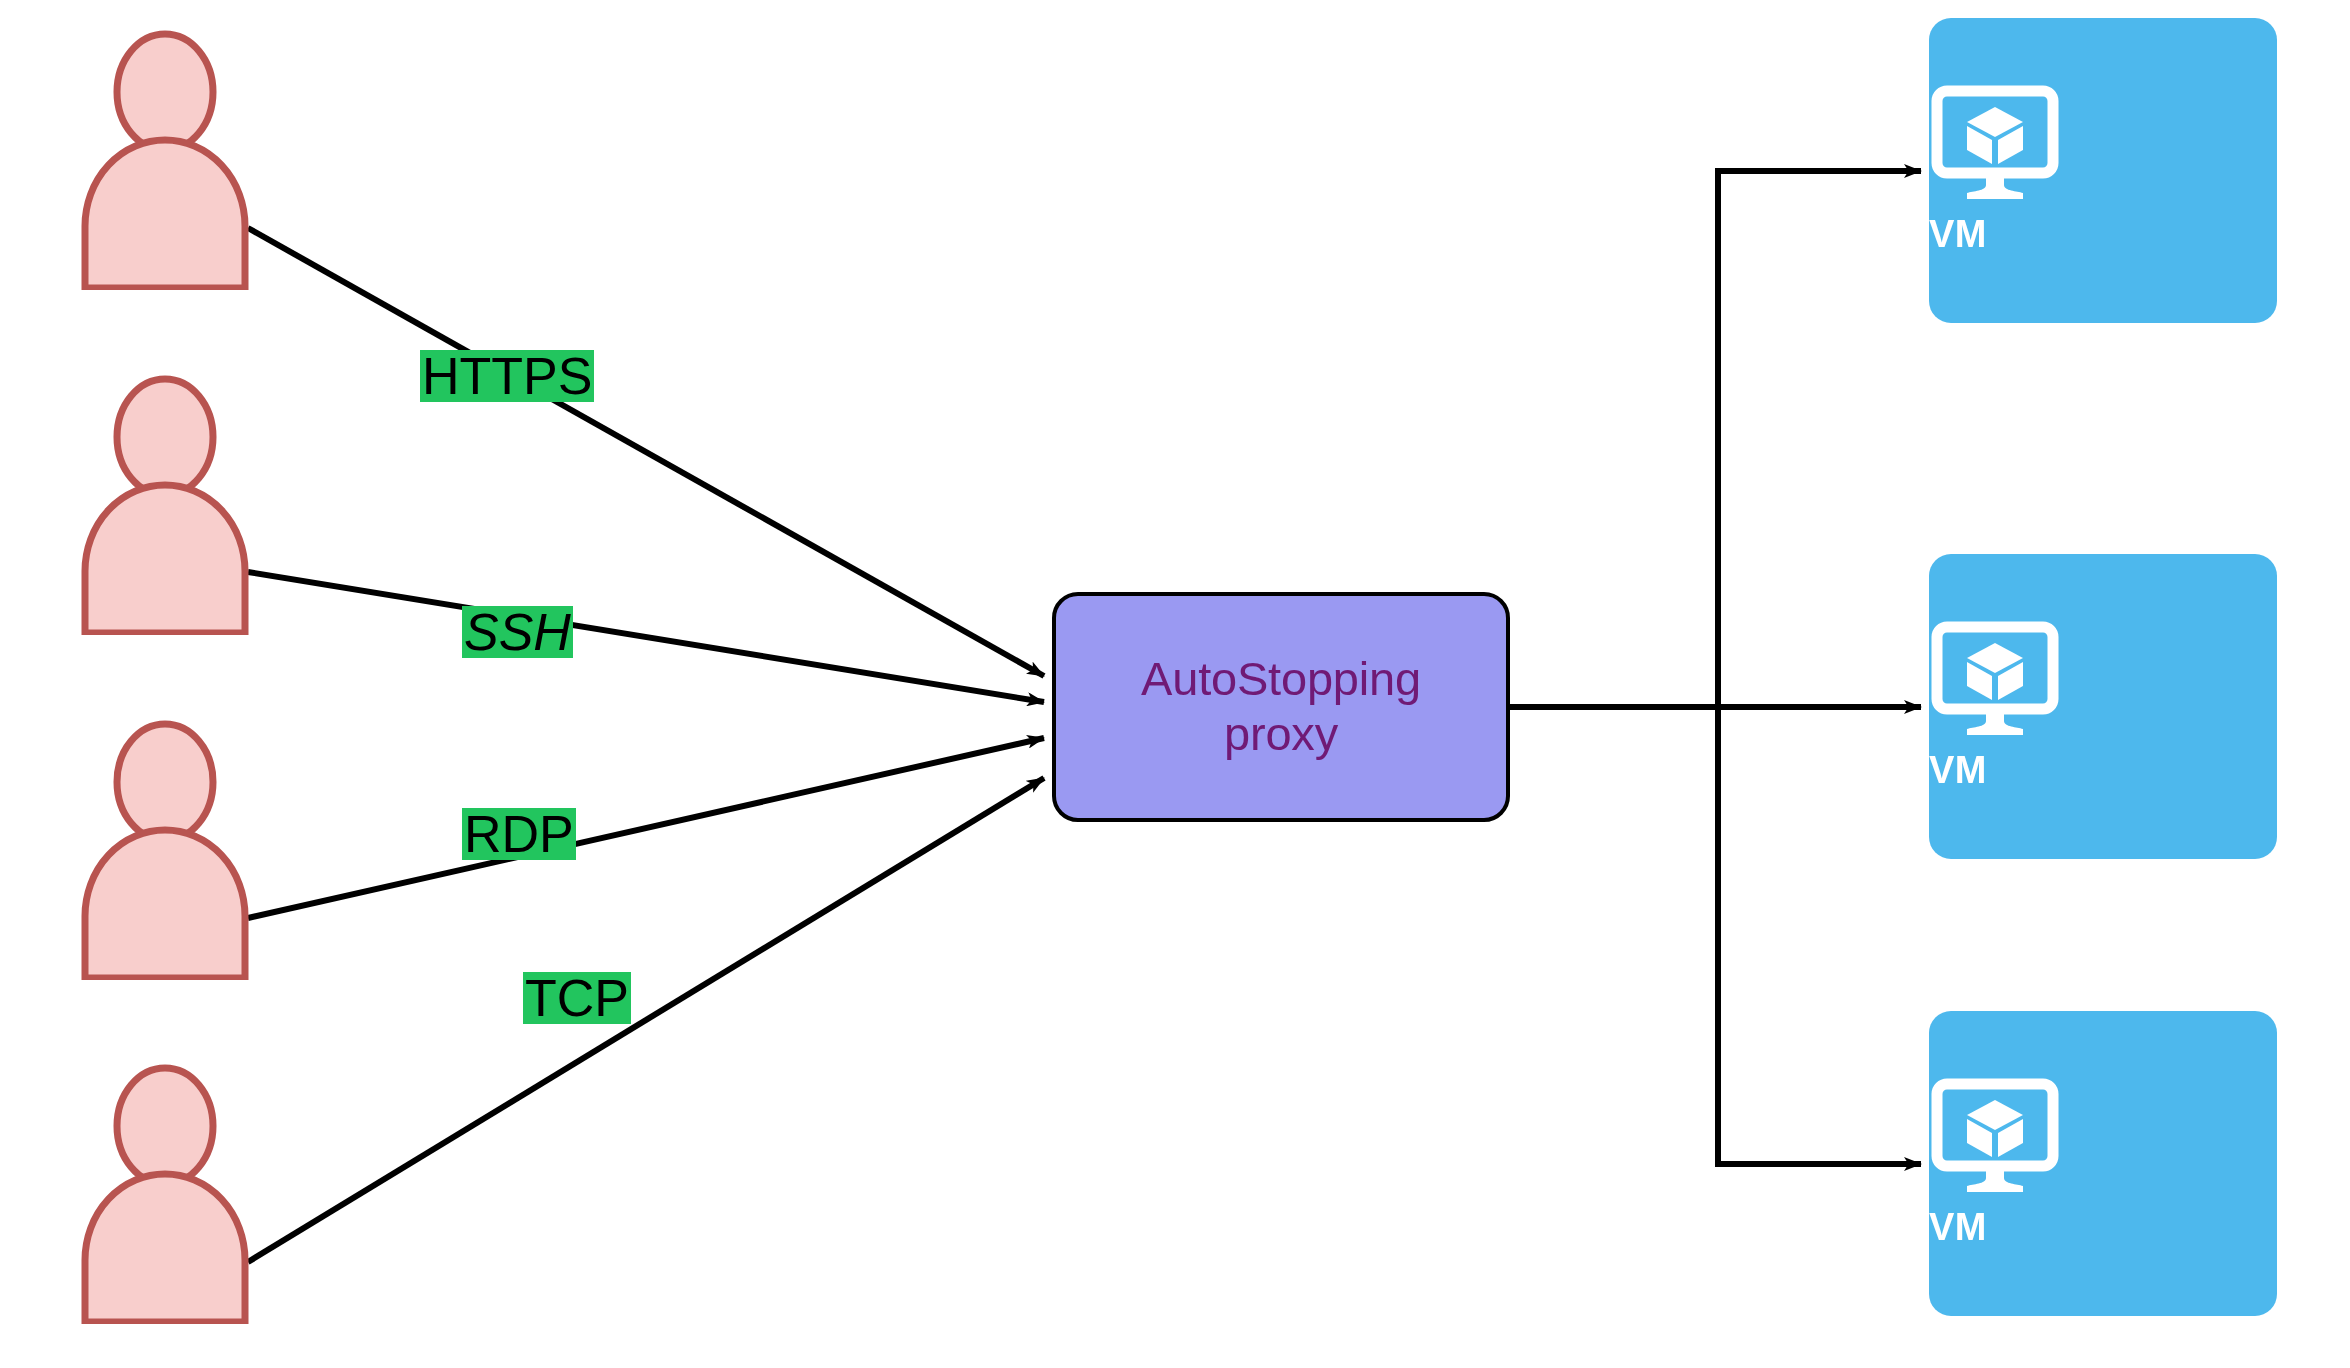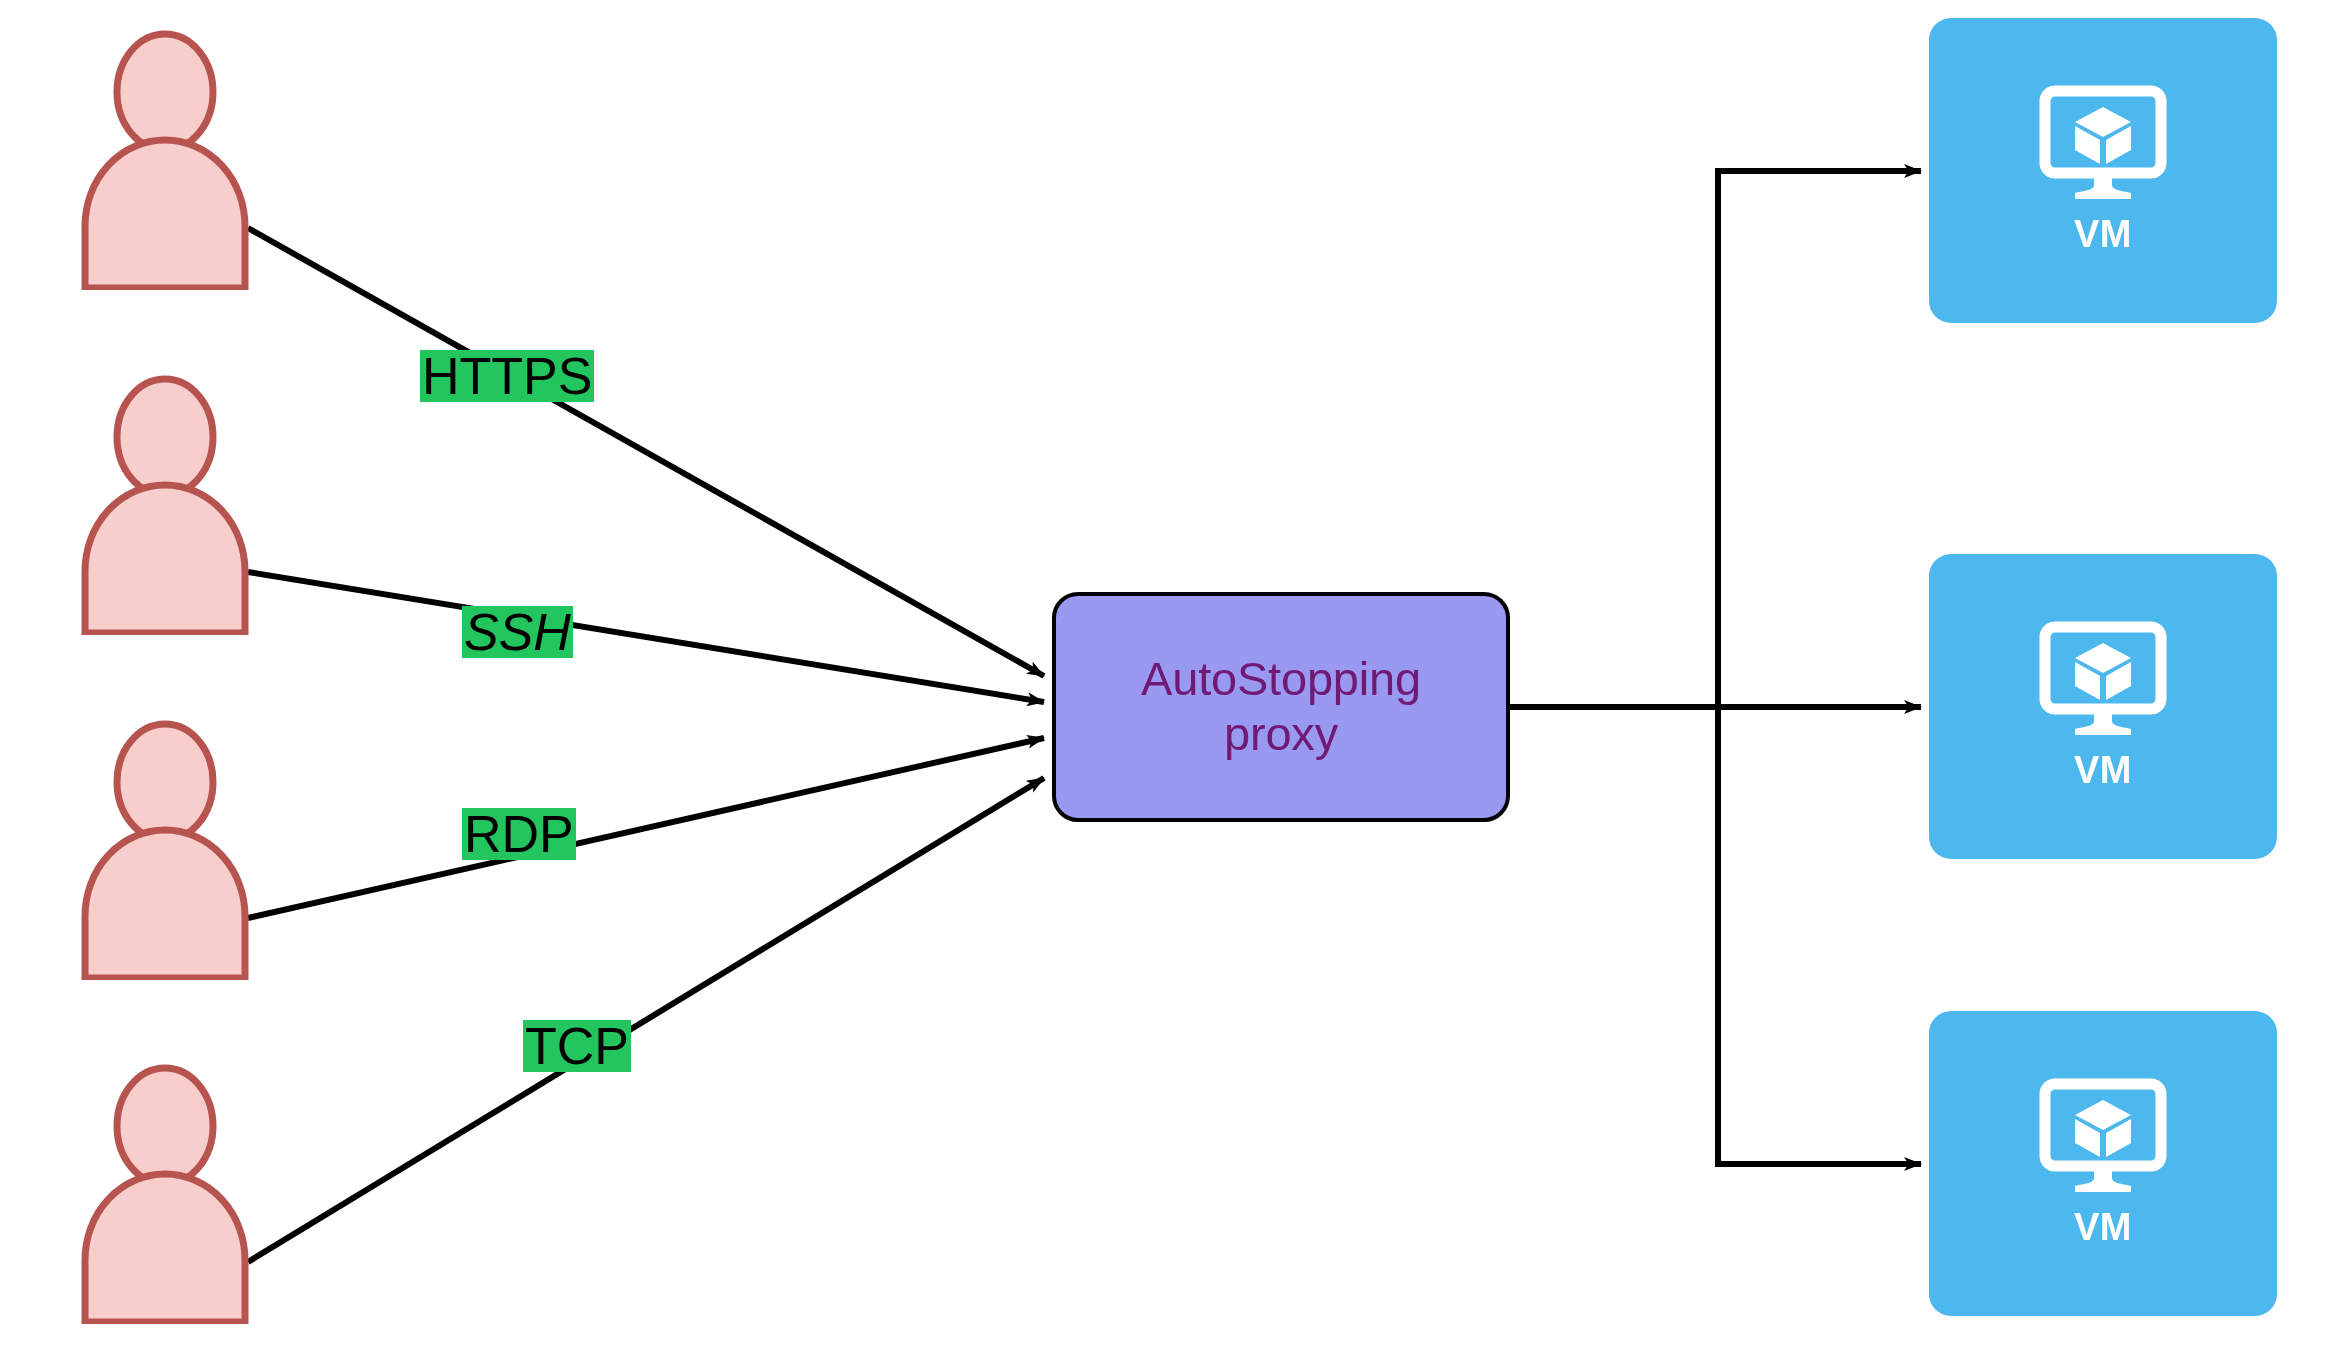--- a/index.html
+++ b/index.html
@@ -54,21 +54,21 @@
   }
   .vm-box {
     position: absolute;
     left: 1929px;
     width: 348px;
     height: 305px;
     background: #4db8ed;
     border-radius: 22px;
     display: flex;
     flex-direction: column;
-    align-items: center;
+    align-items: flex-start;
     justify-content: center;
   }
   .vm-icon {
     width: 132px;
     height: 118px;
     display: block;
   }
   .vm-label {
     margin-top: 10px;
     font-size: 38px;
@@ -151,21 +151,21 @@
   <div class="actor" style="left:80px; top:1064px;">
     <svg viewBox="0 0 170 260" width="170" height="260">
       <ellipse cx="85" cy="62" rx="48" ry="58" fill="#f8cecc" stroke="#b85450" stroke-width="7"></ellipse>
       <path d="M5,258 L5,196 A80,86 0 0 1 165,196 L165,258 Z" fill="#f8cecc" stroke="#b85450" stroke-width="7"></path>
     </svg>
   </div>
 
   <div class="edge-label" style="left:420px; top:350px;">HTTPS</div>
   <div class="edge-label" style="left:462px; top:606px;font-style:italic;">SSH</div>
   <div class="edge-label" style="left:462px; top:808px;">RDP</div>
-  <div class="edge-label" style="left:523px; top:1020px;">TCP</div>
+  <div class="edge-label" style="left:523px; top:972px;">TCP</div>
 
   <div class="proxy-box">
     <div class="proxy-label">AutoStopping
 proxy</div>
   </div>
 
   <div class="vm-box" style="top:18px;">
     <svg class="vm-icon" viewBox="0 0 132 118">
       <rect x="8" y="6" width="116" height="82" rx="10" ry="10" fill="none" stroke="#ffffff" stroke-width="11"></rect>
       <path d="M57,88 L57,100 C57,106 44,106 38,108 L38,114 L94,114 L94,108 C88,106 75,106 75,100 L75,88 Z" fill="#ffffff"></path>

